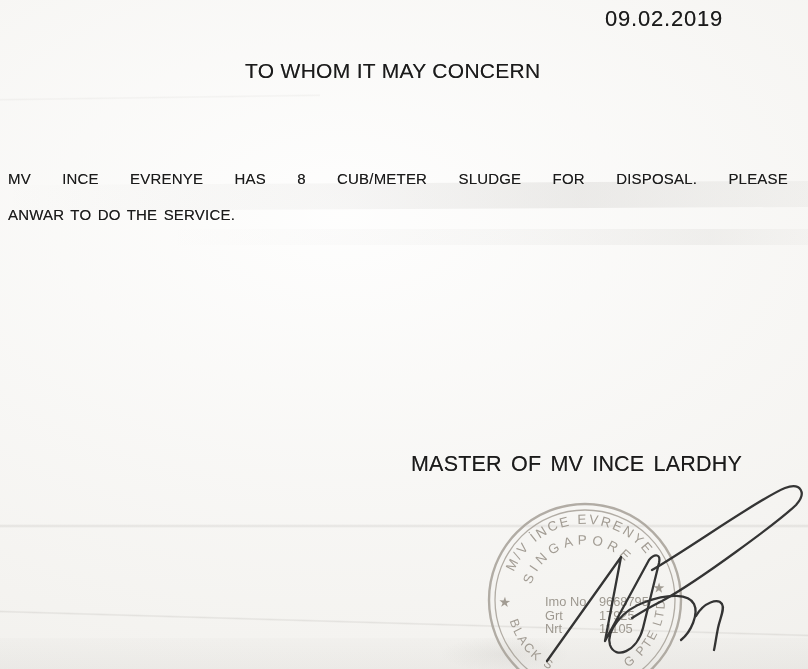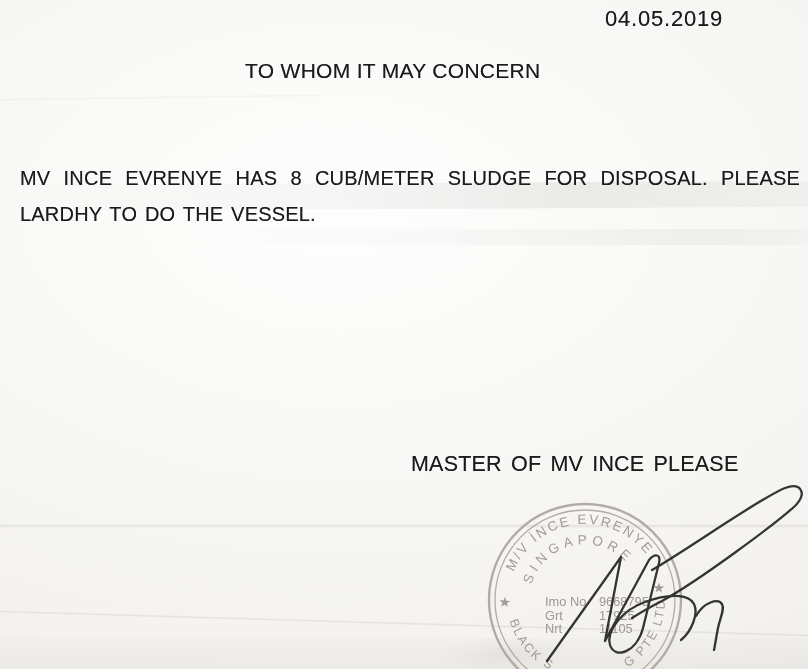--- a/index.html
+++ b/index.html
@@ -11,23 +11,22 @@
     color:#1b1b1b;
     background:
       radial-gradient(130% 95% at 42% 32%, rgba(255,255,255,0.85), rgba(110,105,98,0.03) 70%, rgba(110,105,98,0.07) 100%),
       #f8f7f4;
   }
   .txt{position:absolute;white-space:nowrap;text-shadow:0 0 .5px rgba(20,20,20,.55);}
   .date{left:605px;top:6px;font-size:22px;letter-spacing:.8px;}
   .heading{left:245px;top:59px;font-size:21px;letter-spacing:.3px;}
   .body-block{
     position:absolute;left:8px;top:161px;width:780px;
-    font-size:20px;line-height:35.5px;letter-spacing:.2px;word-spacing:2px;
+    font-size:15px;line-height:35.5px;letter-spacing:.2px;word-spacing:2px;
     text-shadow:0 0 .5px rgba(20,20,20,.55);
-    margin-left:12px;
   }
   .bline{width:100%;}
   .bline.justify{text-align:justify;text-align-last:justify;}
   .signoff{left:411px;top:452px;font-size:21.5px;letter-spacing:.2px;word-spacing:3px;}
   .crease{position:absolute;pointer-events:none;}
   .crease-band1{left:0;top:183px;width:808px;height:26px;transform:rotate(-.3deg);
     background:linear-gradient(90deg, rgba(110,105,98,0) 0%, rgba(110,105,98,.05) 40%, rgba(110,105,98,.11) 72%, rgba(110,105,98,.05) 100%);}
   .crease-band2{left:160px;top:229px;width:648px;height:16px;
     background:linear-gradient(90deg, rgba(110,105,98,0) 0%, rgba(110,105,98,.04) 55%, rgba(110,105,98,.07) 85%, rgba(110,105,98,.03) 100%);}
   .crease-line-mid{left:0;top:524px;width:808px;height:4px;
@@ -48,29 +47,29 @@
 <div class="page">
 
   <div class="crease crease-line-top"></div>
   <div class="crease crease-band1"></div>
   <div class="crease crease-band2"></div>
   <div class="crease crease-line-mid"></div>
   <div class="crease crease-line-bottom"></div>
   <div class="crease bottom-shade"></div>
   <div class="crease corner-smudge"></div>
 
-  <div class="txt date">04.05.2019</div>
+  <div class="txt date">09.02.2019</div>
   <div class="txt heading">TO WHOM IT MAY CONCERN</div>
 
   <div class="body-block">
     <div class="bline justify">MV INCE EVRENYE HAS 8 CUB/METER SLUDGE FOR DISPOSAL. PLEASE</div>
-    <div class="bline">LARDHY TO DO THE VESSEL.</div>
+    <div class="bline">ANWAR TO DO THE SERVICE.</div>
   </div>
 
-  <div class="txt signoff">MASTER OF MV INCE PLEASE</div>
+  <div class="txt signoff">MASTER OF MV INCE LARDHY</div>
 
   <svg class="overlay" width="808" height="669" viewBox="0 0 808 669">
     <defs>
       <path id="arcTop" d="M 509,589 A 77 77 0 0 1 656,571"></path>
       <path id="arcMid" d="M 532,583 A 56 56 0 0 1 627,563"></path>
       <path id="arcBL" d="M 508,614 A 78 78 0 0 0 558,673"></path>
       <path id="arcBR" d="M 606,677 A 80 80 0 0 0 661,575"></path>
     </defs>
 
     <g opacity="0.82">

